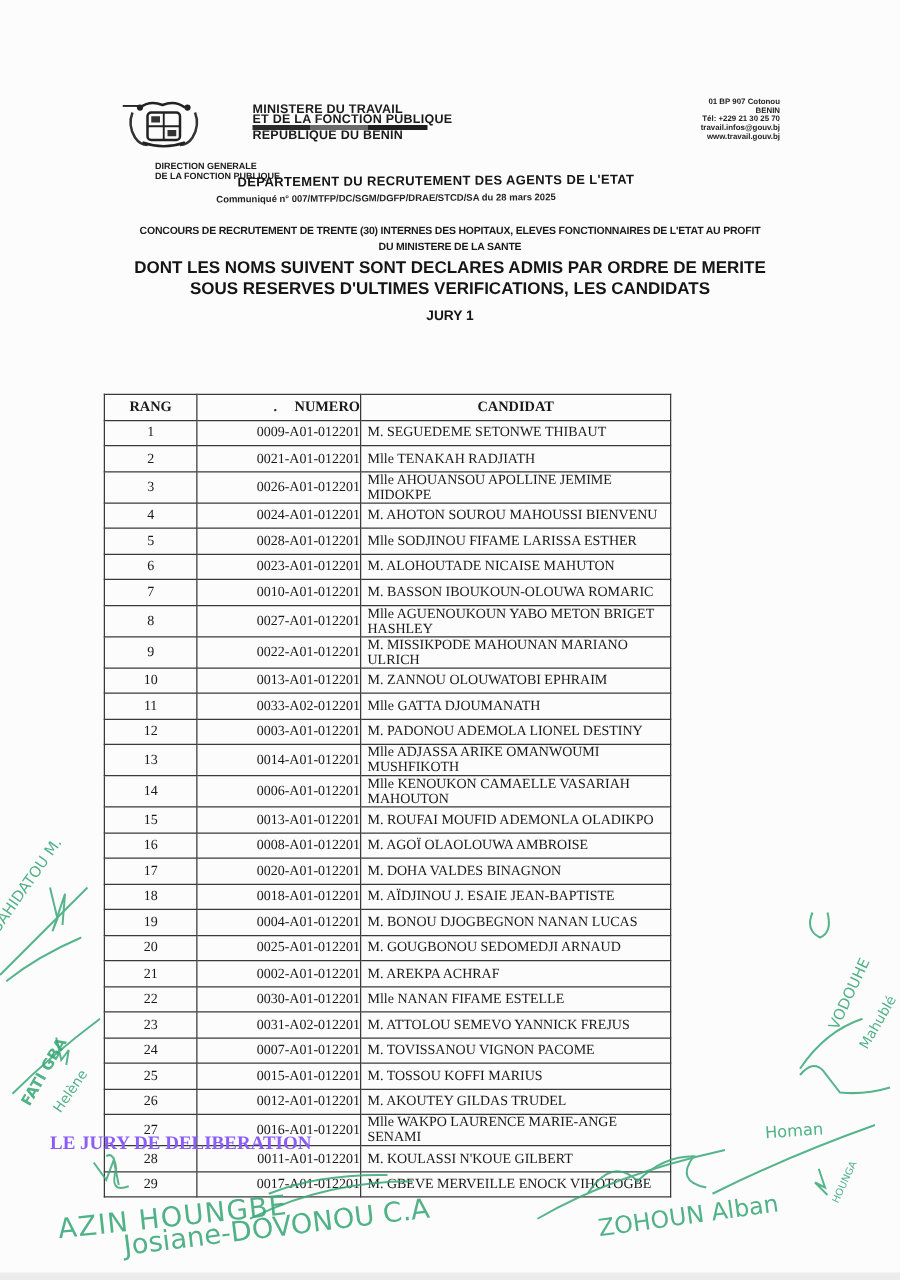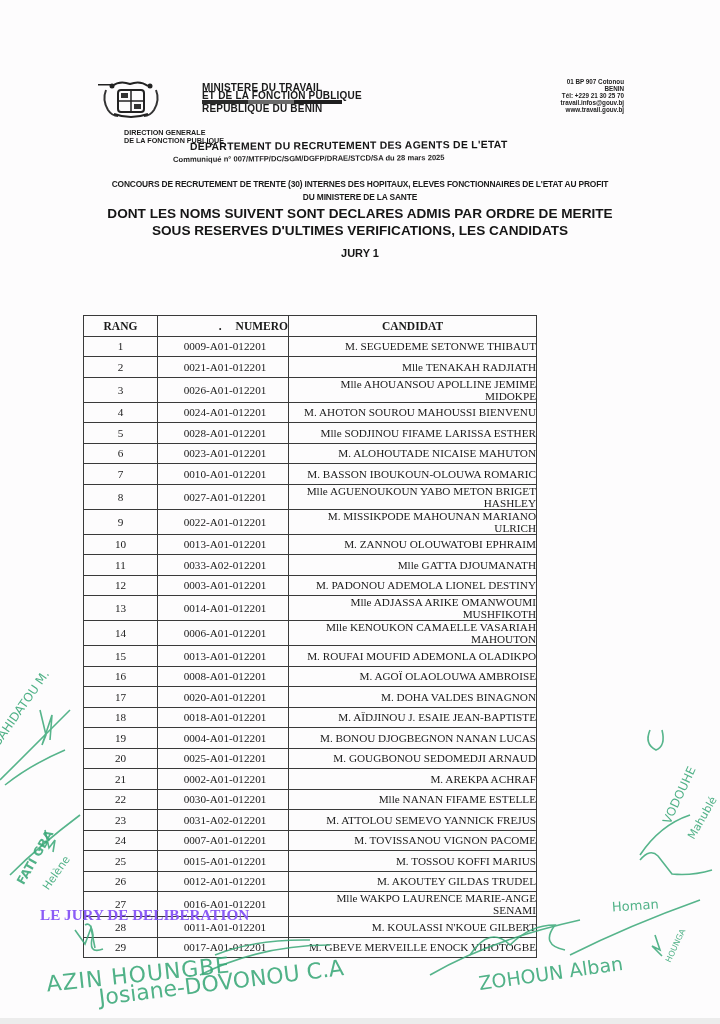--- a/index.html
+++ b/index.html
@@ -23,23 +23,23 @@
 
   .concours { position: absolute; left: 40px; width: 640px; top: 178px; text-align: center; font-family: Liberation Sans, sans-serif; font-weight: bold; font-size: 8.4px; line-height: 13px; letter-spacing: -0.15px; color: #1a1a1a; }
   .reserves { position: absolute; left: 40px; width: 640px; top: 205px; text-align: center; font-family: "Liberation Sans", sans-serif; font-weight: bold; font-size: 13.6px; line-height: 17px; color: #151515; }
   .jury { position: absolute; left: 40px; width: 640px; top: 247px; text-align: center; font-family: "Liberation Sans", sans-serif; font-weight: bold; font-size: 11px; color: #151515; }
 
   
   table.results { position: absolute; left: 83px; top: 267px; width: 454px; border-collapse: collapse; font-size: 11.2px; margin-top: 48px; }
   table.results th, table.results td { border: 1px solid #3a3a3a; height: 19.5px; padding: 0; }
   table.results th { font-weight: bold; font-size: 11.5px; }
   .c-rang { width: 73px; text-align: center; }
-  .c-num { width: 126px; text-align: center; padding-left: 4px !important; }
+  .c-num { width: 126px; text-align: right; padding-left: 4px !important; }
   .c-num-h { text-align: right; }
-  .c-cand { text-align: right; padding-left: 5px !important; }
+  .c-cand { text-align: left; padding-left: 5px !important; }
   .dot { display: inline-block; margin-right: 14px; }
 
   .deliberation { position: absolute; left: 40px; width: 640px; top: 906px; text-align: left; font-family: "Liberation Serif", serif; font-weight: bold; font-size: 15.2px; color: #8b5cf6; }
 
   
   .sig { position: absolute; font-family: "DejaVu Sans", sans-serif; color: #3aa878; white-space: nowrap; opacity: 0.88; }
   svg.sig-strokes { position: absolute; left: 0; top: 0; width: 720px; height: 1024px; pointer-events: none; }
 </style>
 </head>
 <body>

